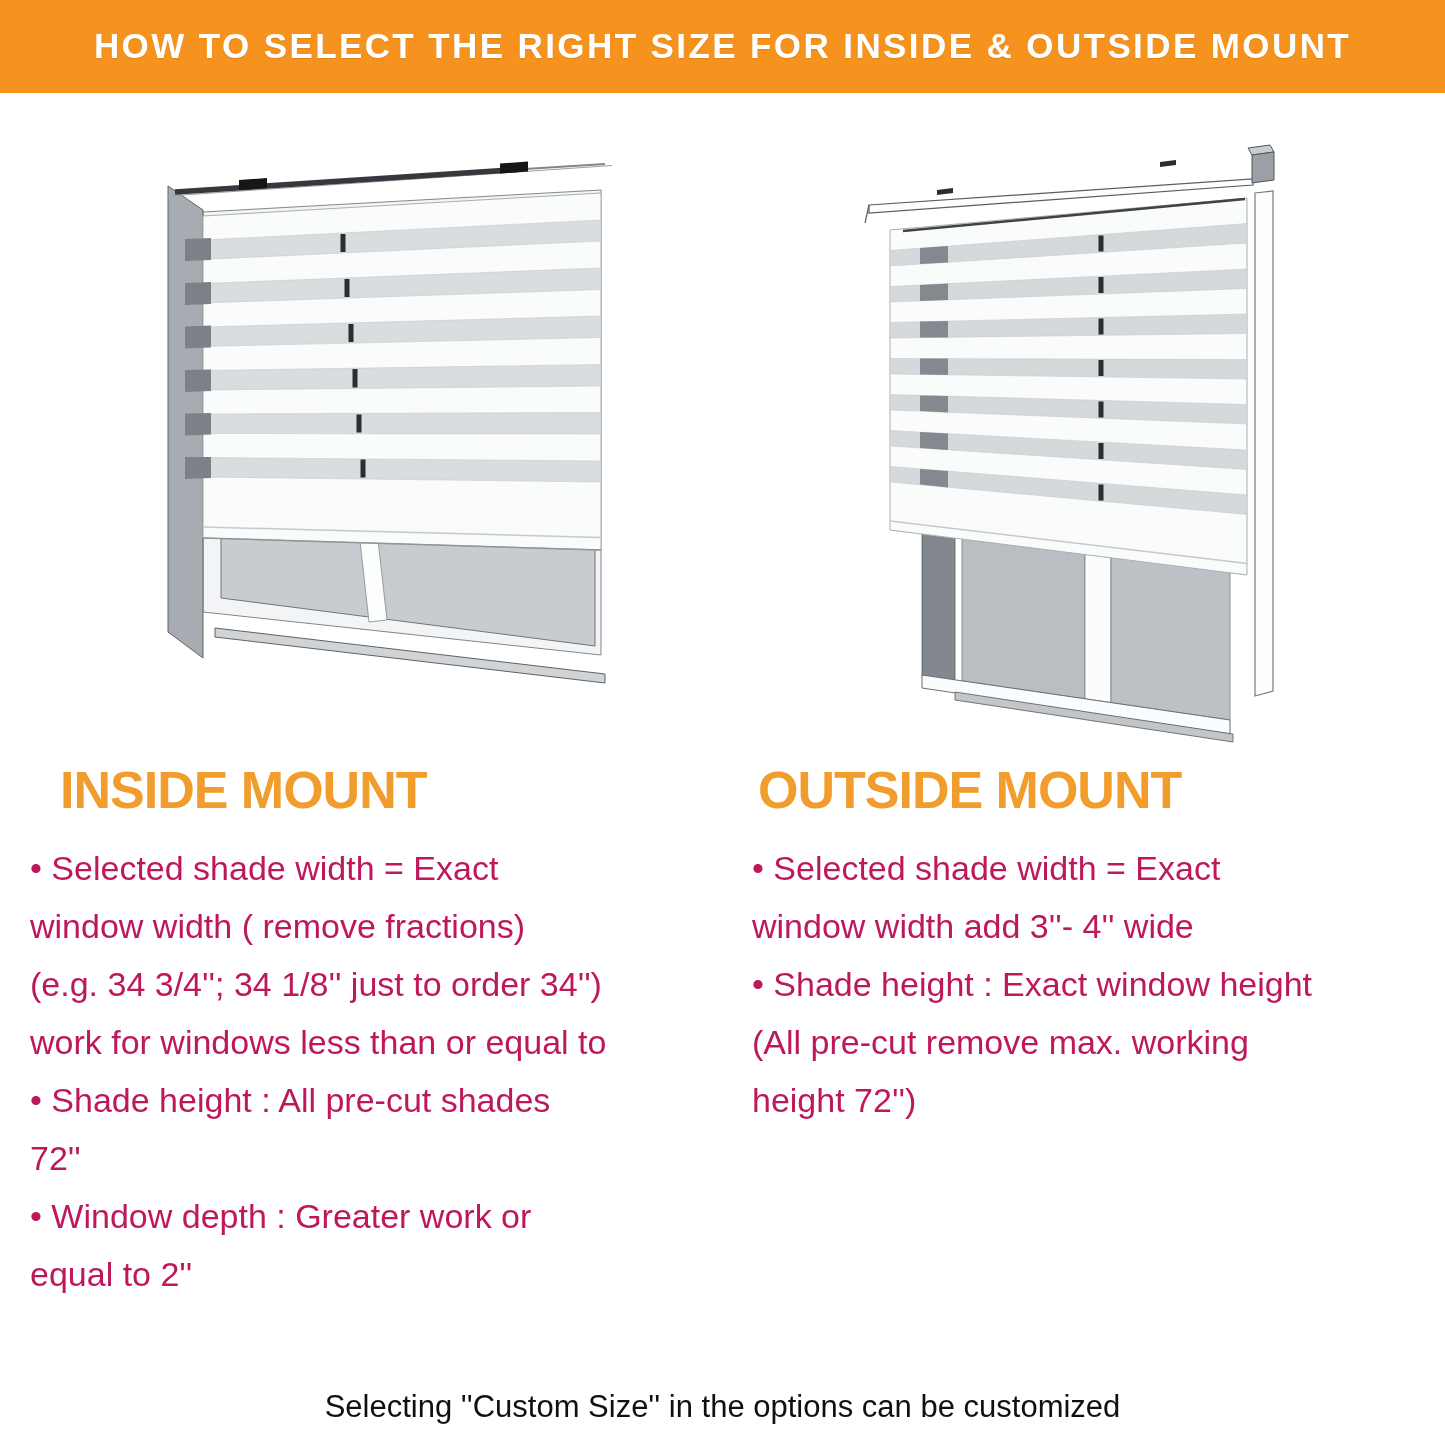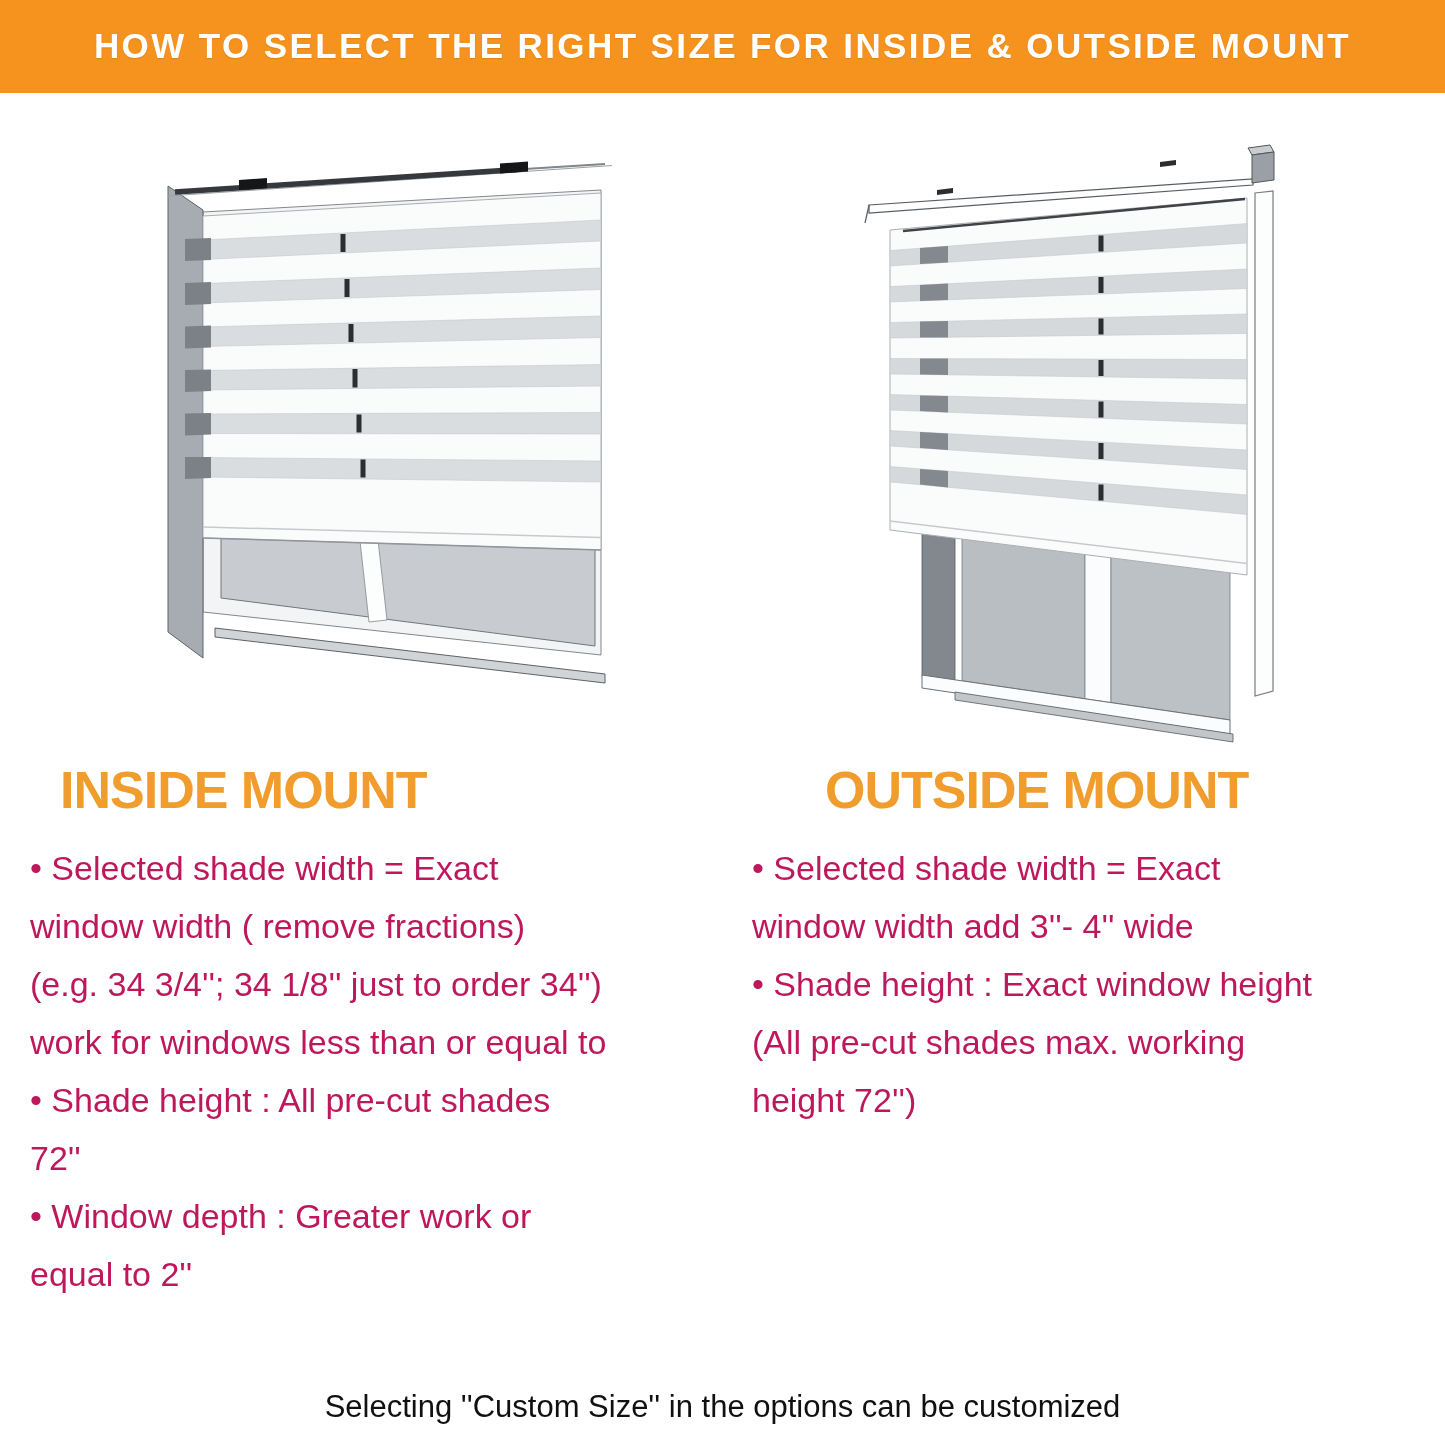--- a/index.html
+++ b/index.html
@@ -21,21 +21,21 @@
   }
   .illus{position:absolute}
   #inside-illustration{left:155px;top:150px}
   #outside-illustration{left:845px;top:135px}
   .mount-heading{
     position:absolute;margin:16px;
     color:#F09D2E;font-size:52px;font-weight:bold;letter-spacing:-1px;
     white-space:pre;
   }
   #inside-heading{left:44px;top:744px}
-  #outside-heading{left:809px;top:744px}
+  #outside-heading{left:742px;top:744px}
   .col{
     position:absolute;top:839px;
     font-size:34px;line-height:58px;color:#be185d;
   }
   #inside-col{left:30px;width:690px}
   #outside-col{left:752px;width:690px}
   .text-line{white-space:pre}
   .footer-note{
     position:absolute;left:0;top:1389px;width:1445px;
     text-align:center;font-size:31px;color:#101010;white-space:pre;
@@ -160,17 +160,17 @@
     <div class="text-line">work for windows less than or equal to</div>
     <div class="text-line">• Shade height : All pre-cut shades</div>
     <div class="text-line">72''</div>
     <div class="text-line">• Window depth : Greater work or</div>
     <div class="text-line">equal to 2''</div>
   </div>
 <div id="outside-col" class="col">
     <div class="text-line">• Selected shade width = Exact</div>
     <div class="text-line">window width add 3''- 4'' wide</div>
     <div class="text-line">• Shade height : Exact window height</div>
-    <div class="text-line">(All pre-cut shades max. working</div>
+    <div class="text-line">(All pre-cut remove max. working</div>
     <div class="text-line">height 72'')</div>
   </div>
 
 <div class="footer-note">Selecting ''Custom Size'' in the options can be customized</div>
 
 </body></html>

